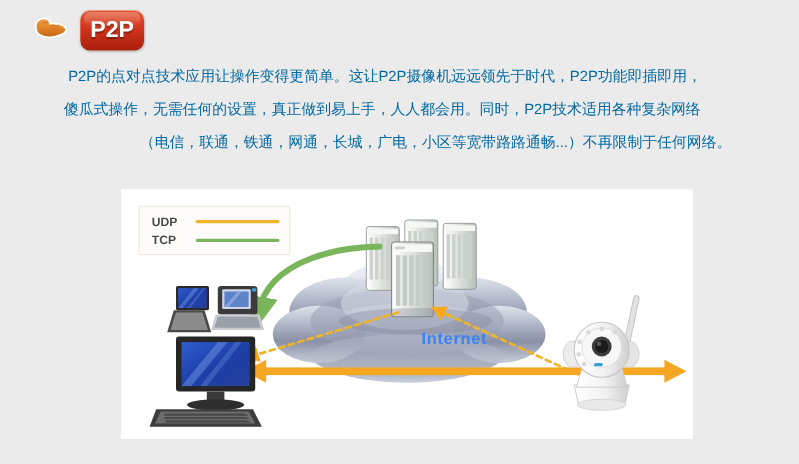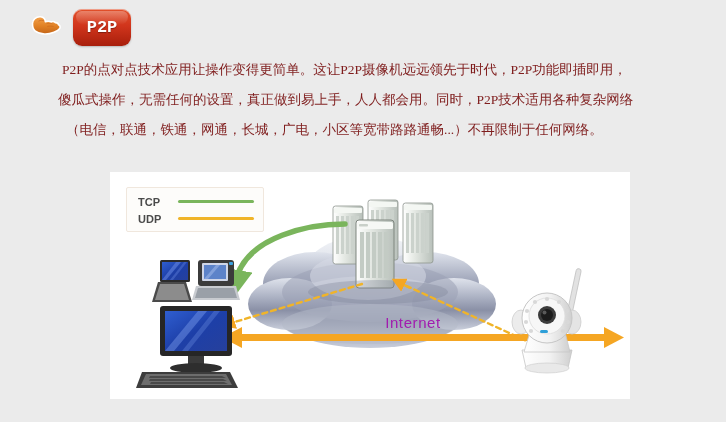--- a/index.html
+++ b/index.html
@@ -36,27 +36,27 @@
     position: absolute;
     left: 73px;
     top: 9px;
     width: 58px;
     height: 37px;
     border-radius: 9px;
     background: linear-gradient(180deg, #e2502a 0%, #d1351c 45%, #a81f0c 100%);
     box-shadow: inset 0 1px 0 rgba(255,255,255,.45),
                 0 1px 2px rgba(0,0,0,.22);
     color: #ffffff;
-    font-size: 17px;
+    font-size: 21px;
     font-weight: bold;
     letter-spacing: 0px;
     display: flex;
     align-items: center;
     justify-content: center;
-    font-family: Liberation Mono, monospace;
+    font-family: Liberation Sans, sans-serif;
     text-shadow: 0 1px 1px rgba(0,0,0,.35);
   }
   .p2p-badge::after {
     content: "";
     position: absolute;
     left: 3px; right: 3px; top: 2px;
     height: 14px;
     border-radius: 7px 7px 10px 10px;
     background: linear-gradient(180deg, rgba(255,255,255,.30), rgba(255,255,255,0));
     pointer-events: none;
@@ -74,29 +74,29 @@
 
   
   .body-copy {
     position: absolute;
     left: 0;
     top: 55px;
     width: 726px;
   }
   .body-line {
     font-size: 13.5px;
-    color: #7f1d1d;
+    color: #0369a1;
     line-height: 30px;
     height: 30px;
     white-space: nowrap;
-    font-family: Liberation Serif, serif;
+    font-family: Liberation Sans, sans-serif;
   }
   .body-line.l1 { padding-left: 62px; }
   .body-line.l2 { padding-left: 58px; }
-  .body-line.l3 { padding-left: 66px; }
+  .body-line.l3 { padding-left: 66px; text-align: center; }
 
   
   .diagram {
     position: absolute;
     left: 110px;
     top: 172px;
     width: 520px;
     height: 227px;
     background: #ffffff;
     overflow: hidden;
@@ -153,26 +153,26 @@
     font-weight: bold;
     color: #f08a10;
     font-family: "DejaVu Sans", sans-serif;
     text-shadow: 0 1px 0 rgba(255,255,255,.65);
     letter-spacing: -0.3px;
     white-space: nowrap;
   }
   .cloud-label-sub {
     position: absolute;
     left: 218px;
-    top: 142px;
+    top: 128px;
     width: 170px;
     text-align: center;
     font-size: 15px;
-    font-weight: normal;
-    color: #a21caf;
+    font-weight: bold;
+    color: #3b82f6;
     font-family: "Liberation Sans", sans-serif;
     letter-spacing: 0.6px;
   }
 </style>
 </head>
 <body>
 
 <div class="header">
 
   <span class="hand-icon">
@@ -202,26 +202,26 @@
 <div class="body-copy">
   <div class="body-line l1">P2P的点对点技术应用让操作变得更简单。这让P2P摄像机远远领先于时代，P2P功能即插即用，</div>
   <div class="body-line l2">傻瓜式操作，无需任何的设置，真正做到易上手，人人都会用。同时，P2P技术适用各种复杂网络</div>
   <div class="body-line l3">（电信，联通，铁通，网通，长城，广电，小区等宽带路路通畅...）不再限制于任何网络。</div>
 </div>
 
 <div class="diagram">
 
   <div class="legend">
     <div class="legend-row">
+      <span class="legend-label">UDP</span>
+      <span class="legend-line" style="background:#f0b429"></span>
+    </div>
+    <div class="legend-row">
       <span class="legend-label">TCP</span>
       <span class="legend-line" style="background:#7ab55c"></span>
-    </div>
-    <div class="legend-row">
-      <span class="legend-label">UDP</span>
-      <span class="legend-line" style="background:#f0b429"></span>
     </div>
   </div>
 
   <svg class="diagram-svg" viewBox="0 0 520 227">
     <defs>
       <linearGradient id="cloudG" x1="0" y1="0" x2="0" y2="1">
         <stop offset="0%" stop-color="#dfe3ec"></stop>
         <stop offset="38%" stop-color="#aab0c2"></stop>
         <stop offset="62%" stop-color="#8a90a6"></stop>
         <stop offset="100%" stop-color="#c9cedb"></stop>

